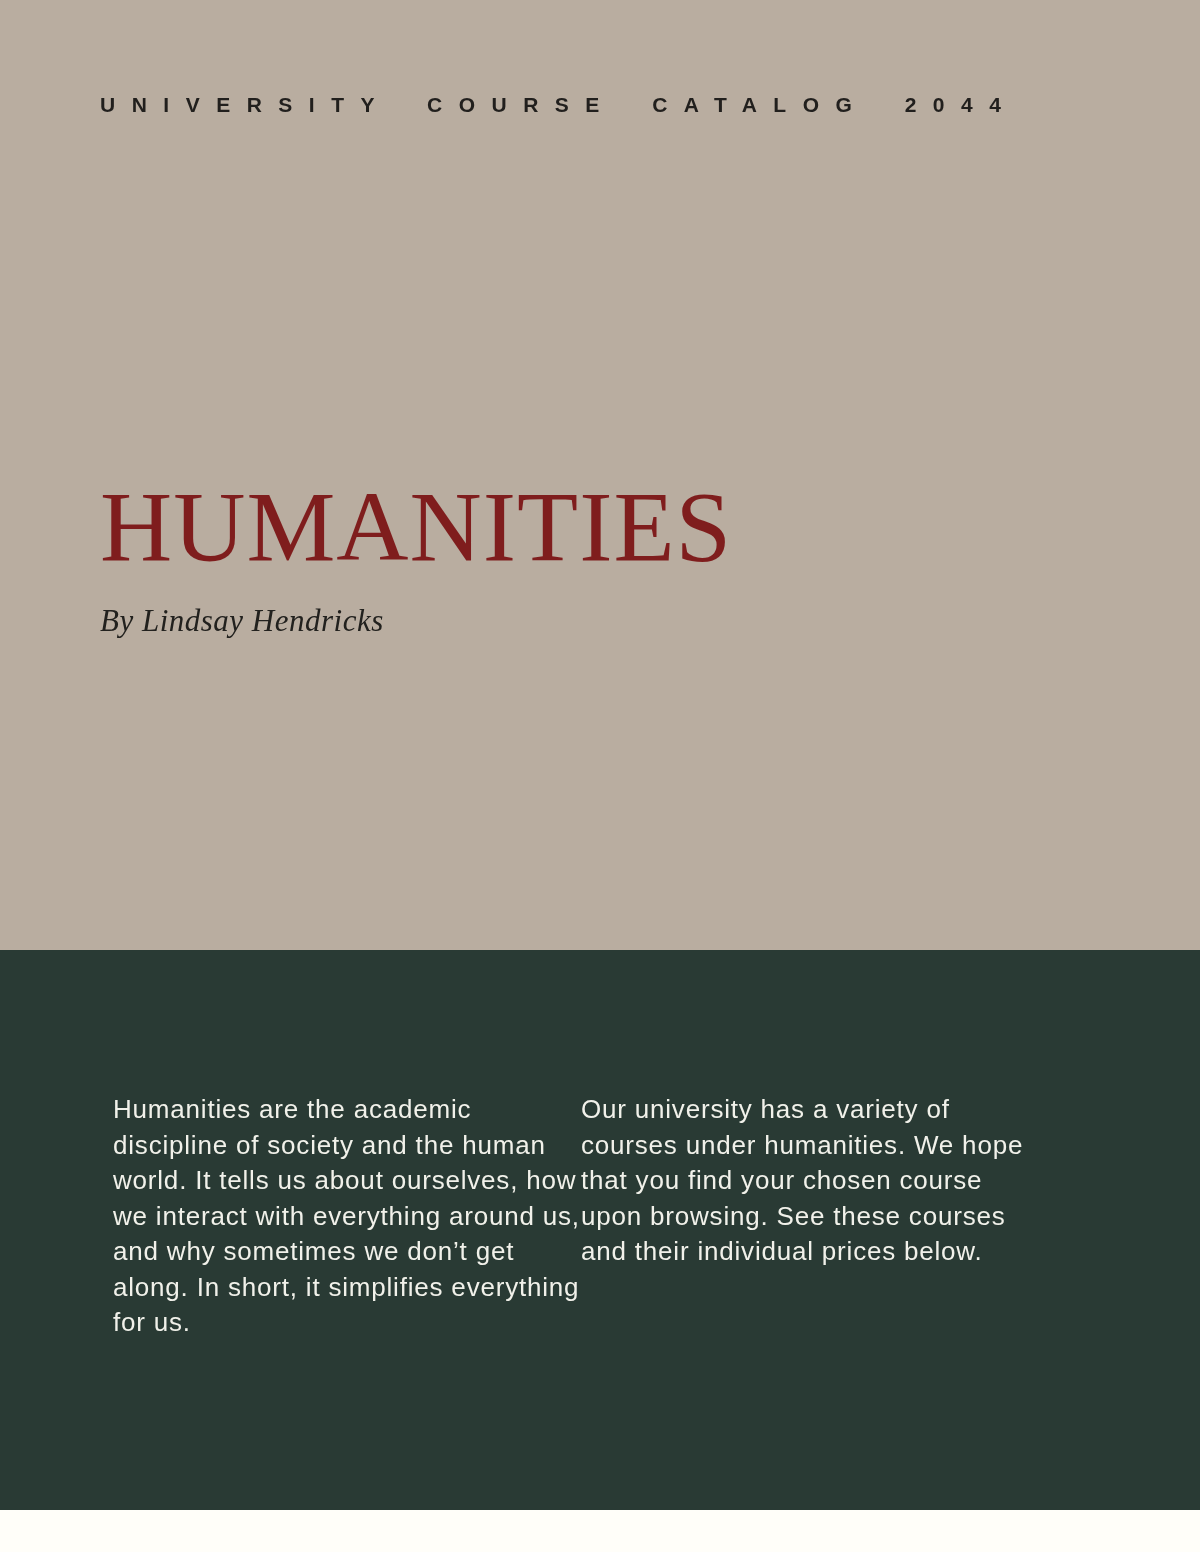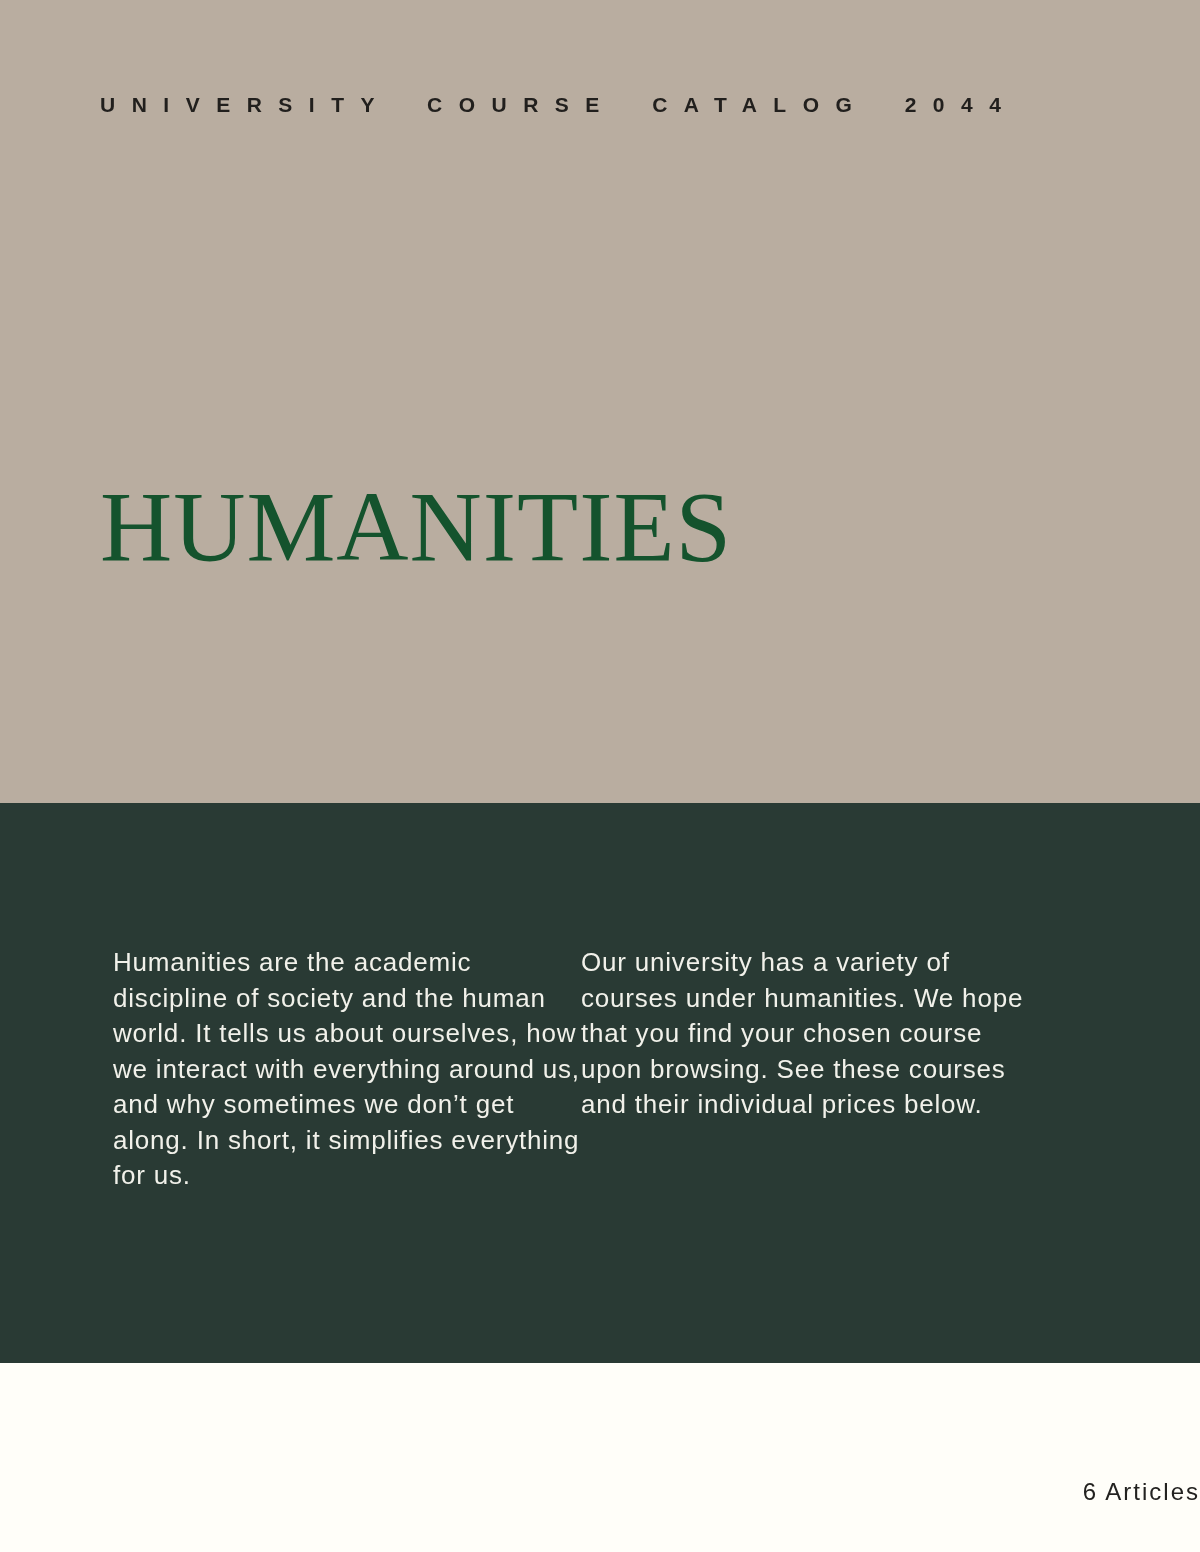--- a/index.html
+++ b/index.html
@@ -13,40 +13,40 @@
     height: 1552px;
     margin: 0 auto;
     overflow: hidden;
     background: var(--paper, #fffef9);
     font-family: "Liberation Sans", sans-serif;
   }
 
   
   .section-top {
     box-sizing: border-box;
-    height: 803px;
+    height: 950px;
     background: var(--beige, #b9ada0);
     padding: 93px 90px 0 100px;
   }
   .eyebrow {
     font-size: 21px;
     font-weight: 600;
     letter-spacing: 16.5px;
     word-spacing: 14px;
     color: var(--ink, #211f1d);
     white-space: nowrap;
   }
   .hero-title {
     margin-top: 360px;
     font-family: "Liberation Serif", serif;
     font-weight: 400;
     font-size: 100px;
     line-height: 1;
     letter-spacing: 1px;
-    color: #14532d;
+    color: #7f1d1d;
   }
   .hero-byline {
     margin-top: 26px;
     font-family: "Liberation Serif", serif;
     font-style: italic;
     font-size: 31px;
     letter-spacing: 0.5px;
     color: #22211e;
   }
 
@@ -82,20 +82,21 @@
   }
 </style>
 </head>
 <body>
 
 <div class="page" style="--beige: #b9ada0; --dark: #293a34; --paper: #fffef9; --ink: #211f1d; --light-text: #f1f1ea;">
 
   <div class="section-top">
     <div class="eyebrow">UNIVERSITY COURSE CATALOG 2044</div>
     <div class="hero-title">HUMANITIES</div>
+    <div class="hero-byline">By Lindsay Hendricks</div>
   </div>
 
   <div class="section-dark">
     <div class="intro-col">Humanities are the academic discipline of society and the human world. It tells us about ourselves, how we interact with everything around us, and why sometimes we don’t get along. In short, it simplifies everything for us.</div>
     <div class="intro-col">Our university has a variety of courses under humanities. We hope that you find your chosen course upon browsing. See these courses and their individual prices below.</div>
   </div>
 
   <div class="section-footer">
     <div class="article-count">6 Articles</div>
   </div>

